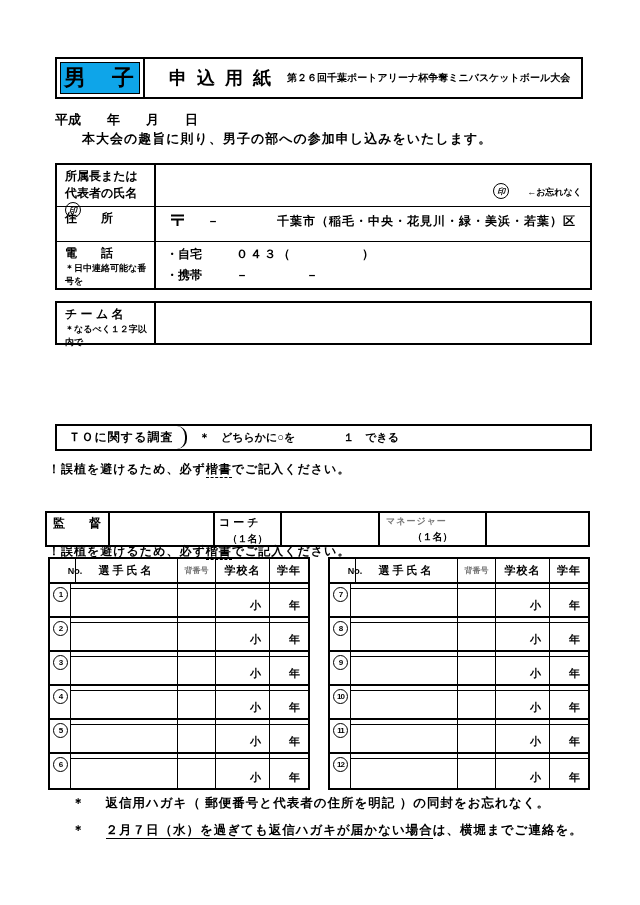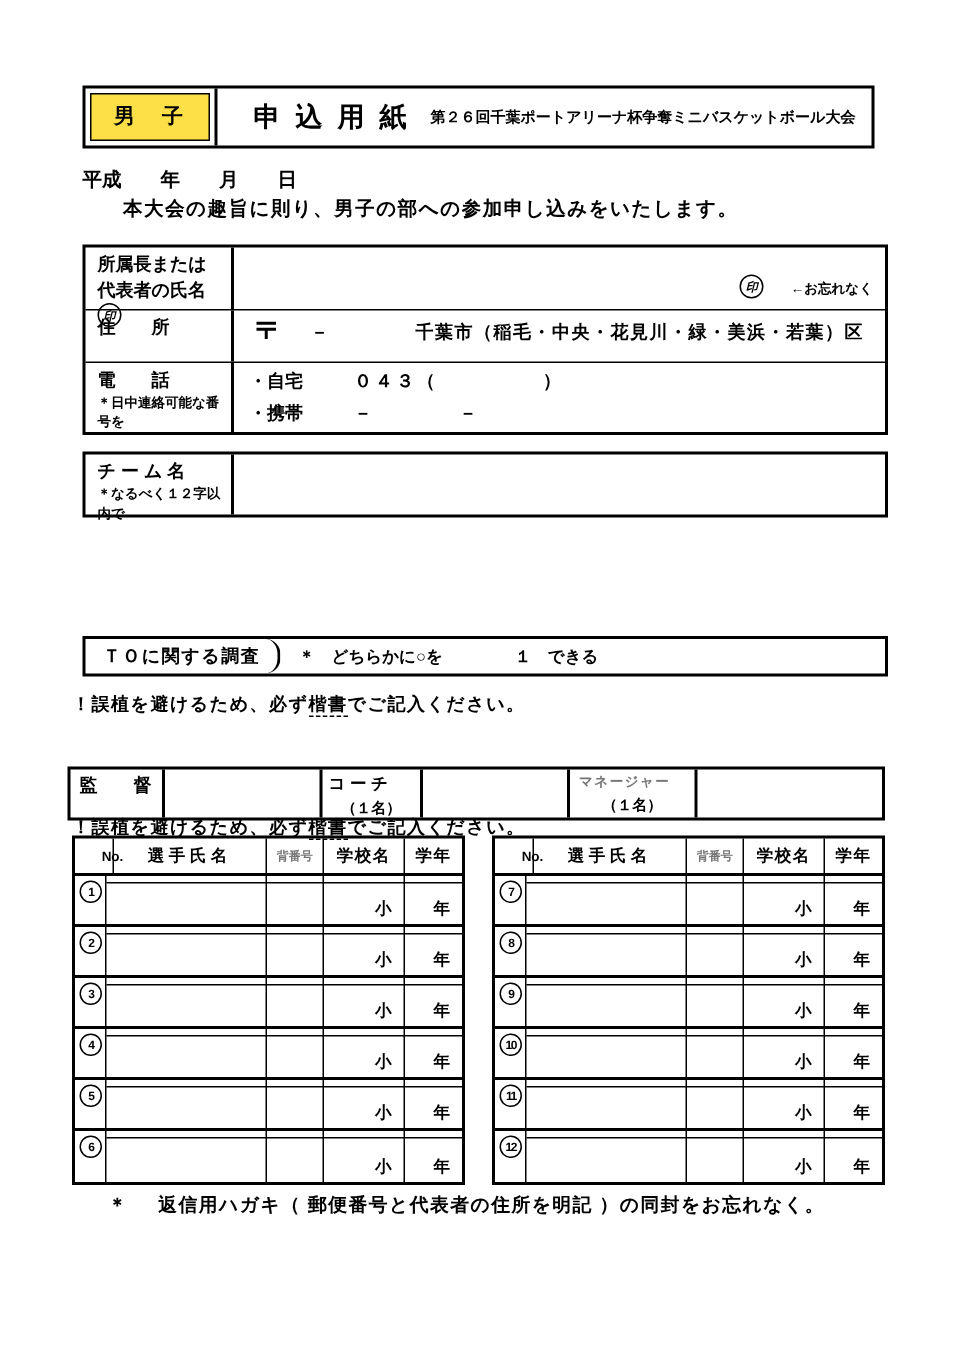--- a/index.html
+++ b/index.html
@@ -3,22 +3,22 @@
 <meta charset="utf-8">
 <style>
   html,body{margin:0;padding:0;background:#fff;}
   .page{position:relative;width:640px;height:905px;background:#fff;color:#000;
         font-family:"Liberation Sans","DejaVu Sans",sans-serif;font-weight:bold;overflow:hidden;}
   .abs{position:absolute;}
 
   
   .header-box{left:55px;top:57px;width:528px;height:42px;border:2px solid #000;display:flex;align-items:center;}
   .category-cell{width:88px;height:100%;border-right:2px solid #000;padding:3px;box-sizing:border-box;}
-  .category-fill{width:100%;height:100%;background:#fde047;border:1px solid #000;box-sizing:border-box;
-                 display:flex;align-items:center;justify-content:center;font-size:14px;letter-spacing:2px;}
+  .category-fill{width:100%;height:100%;background:#0ea5e9;border:1px solid #000;box-sizing:border-box;
+                 display:flex;align-items:center;justify-content:center;font-size:22px;letter-spacing:2px;}
   .form-title{font-size:18px;letter-spacing:10px;margin-left:24px;white-space:nowrap;}
   .tournament-name{font-size:10px;margin-left:6px;white-space:nowrap;}
 
   
   .greeting-row{left:55px;top:111px;width:528px;display:flex;justify-content:space-between;font-size:13px;}
   .greet-left{letter-spacing:4px;}
   .honorific{margin-left:26px;letter-spacing:0;}
   .date-line{margin-right:12px;}
   .intro-line{left:82px;top:130px;font-size:13px;letter-spacing:1px;}
 
@@ -63,21 +63,21 @@
   .u-dashed{border-bottom:1px dashed #000;padding-bottom:1px;}
   .u-solid{border-bottom:1px solid #000;padding-bottom:1px;}
 
   .staff-table{left:45px;top:480px;width:545px;height:36px;display:flex;margin-top:31px;}
   .staff-cell{border-right:2px solid #000;box-sizing:border-box;position:relative;}
   .staff-cell:last-child{border-right:none;}
   .sc-kantoku{width:63px;font-size:12px;padding:2px 0 0 6px;letter-spacing:6px;}
   .sc-blank1{width:105px;}
   .sc-coach{width:67px;font-size:11px;padding:2px 4px 0 4px;}
   .sc-blank2{width:98px;}
-  .sc-manager{width:85px;padding:2px 6px 0 6px;}
+  .sc-manager{width:107px;padding:2px 6px 0 6px;}
   .sc-blank3{flex:1;}
   .staff-sub{text-align:center;font-size:10px;margin-top:2px;}
   .manager-label{font-size:9px;color:#777;letter-spacing:1px;}
 
   
   .ptable{width:262px;border:2px solid #000;box-sizing:border-box;}
   .ptable-left{left:48px;top:557px;}
   .ptable-right{left:328px;top:557px;}
   .phead{display:flex;height:25px;border-bottom:2px solid #000;box-sizing:border-box;}
   .phc{display:flex;align-items:center;justify-content:center;border-right:1px solid #000;box-sizing:border-box;font-size:11px;}
@@ -393,14 +393,17 @@
           <div class="pc grade">
             <span class="suffix">年</span>
           </div>
         </div>
       </div>
   </div>
 
   <div class="abs footer-note footer1">
     <span class="fmark">＊</span><span>返信用ハガキ（ 郵便番号と代表者の住所を明記 ）の同封をお忘れなく。</span>
   </div>
+  <div class="abs footer-note footer2">
+    <span class="fmark">＊</span><span class="u-solid">２月７日（水）を過ぎても返信ハガキが届かない場合</span><span>は、横堀までご連絡を。</span>
+  </div>
 
 </div>
 
 </body></html>

